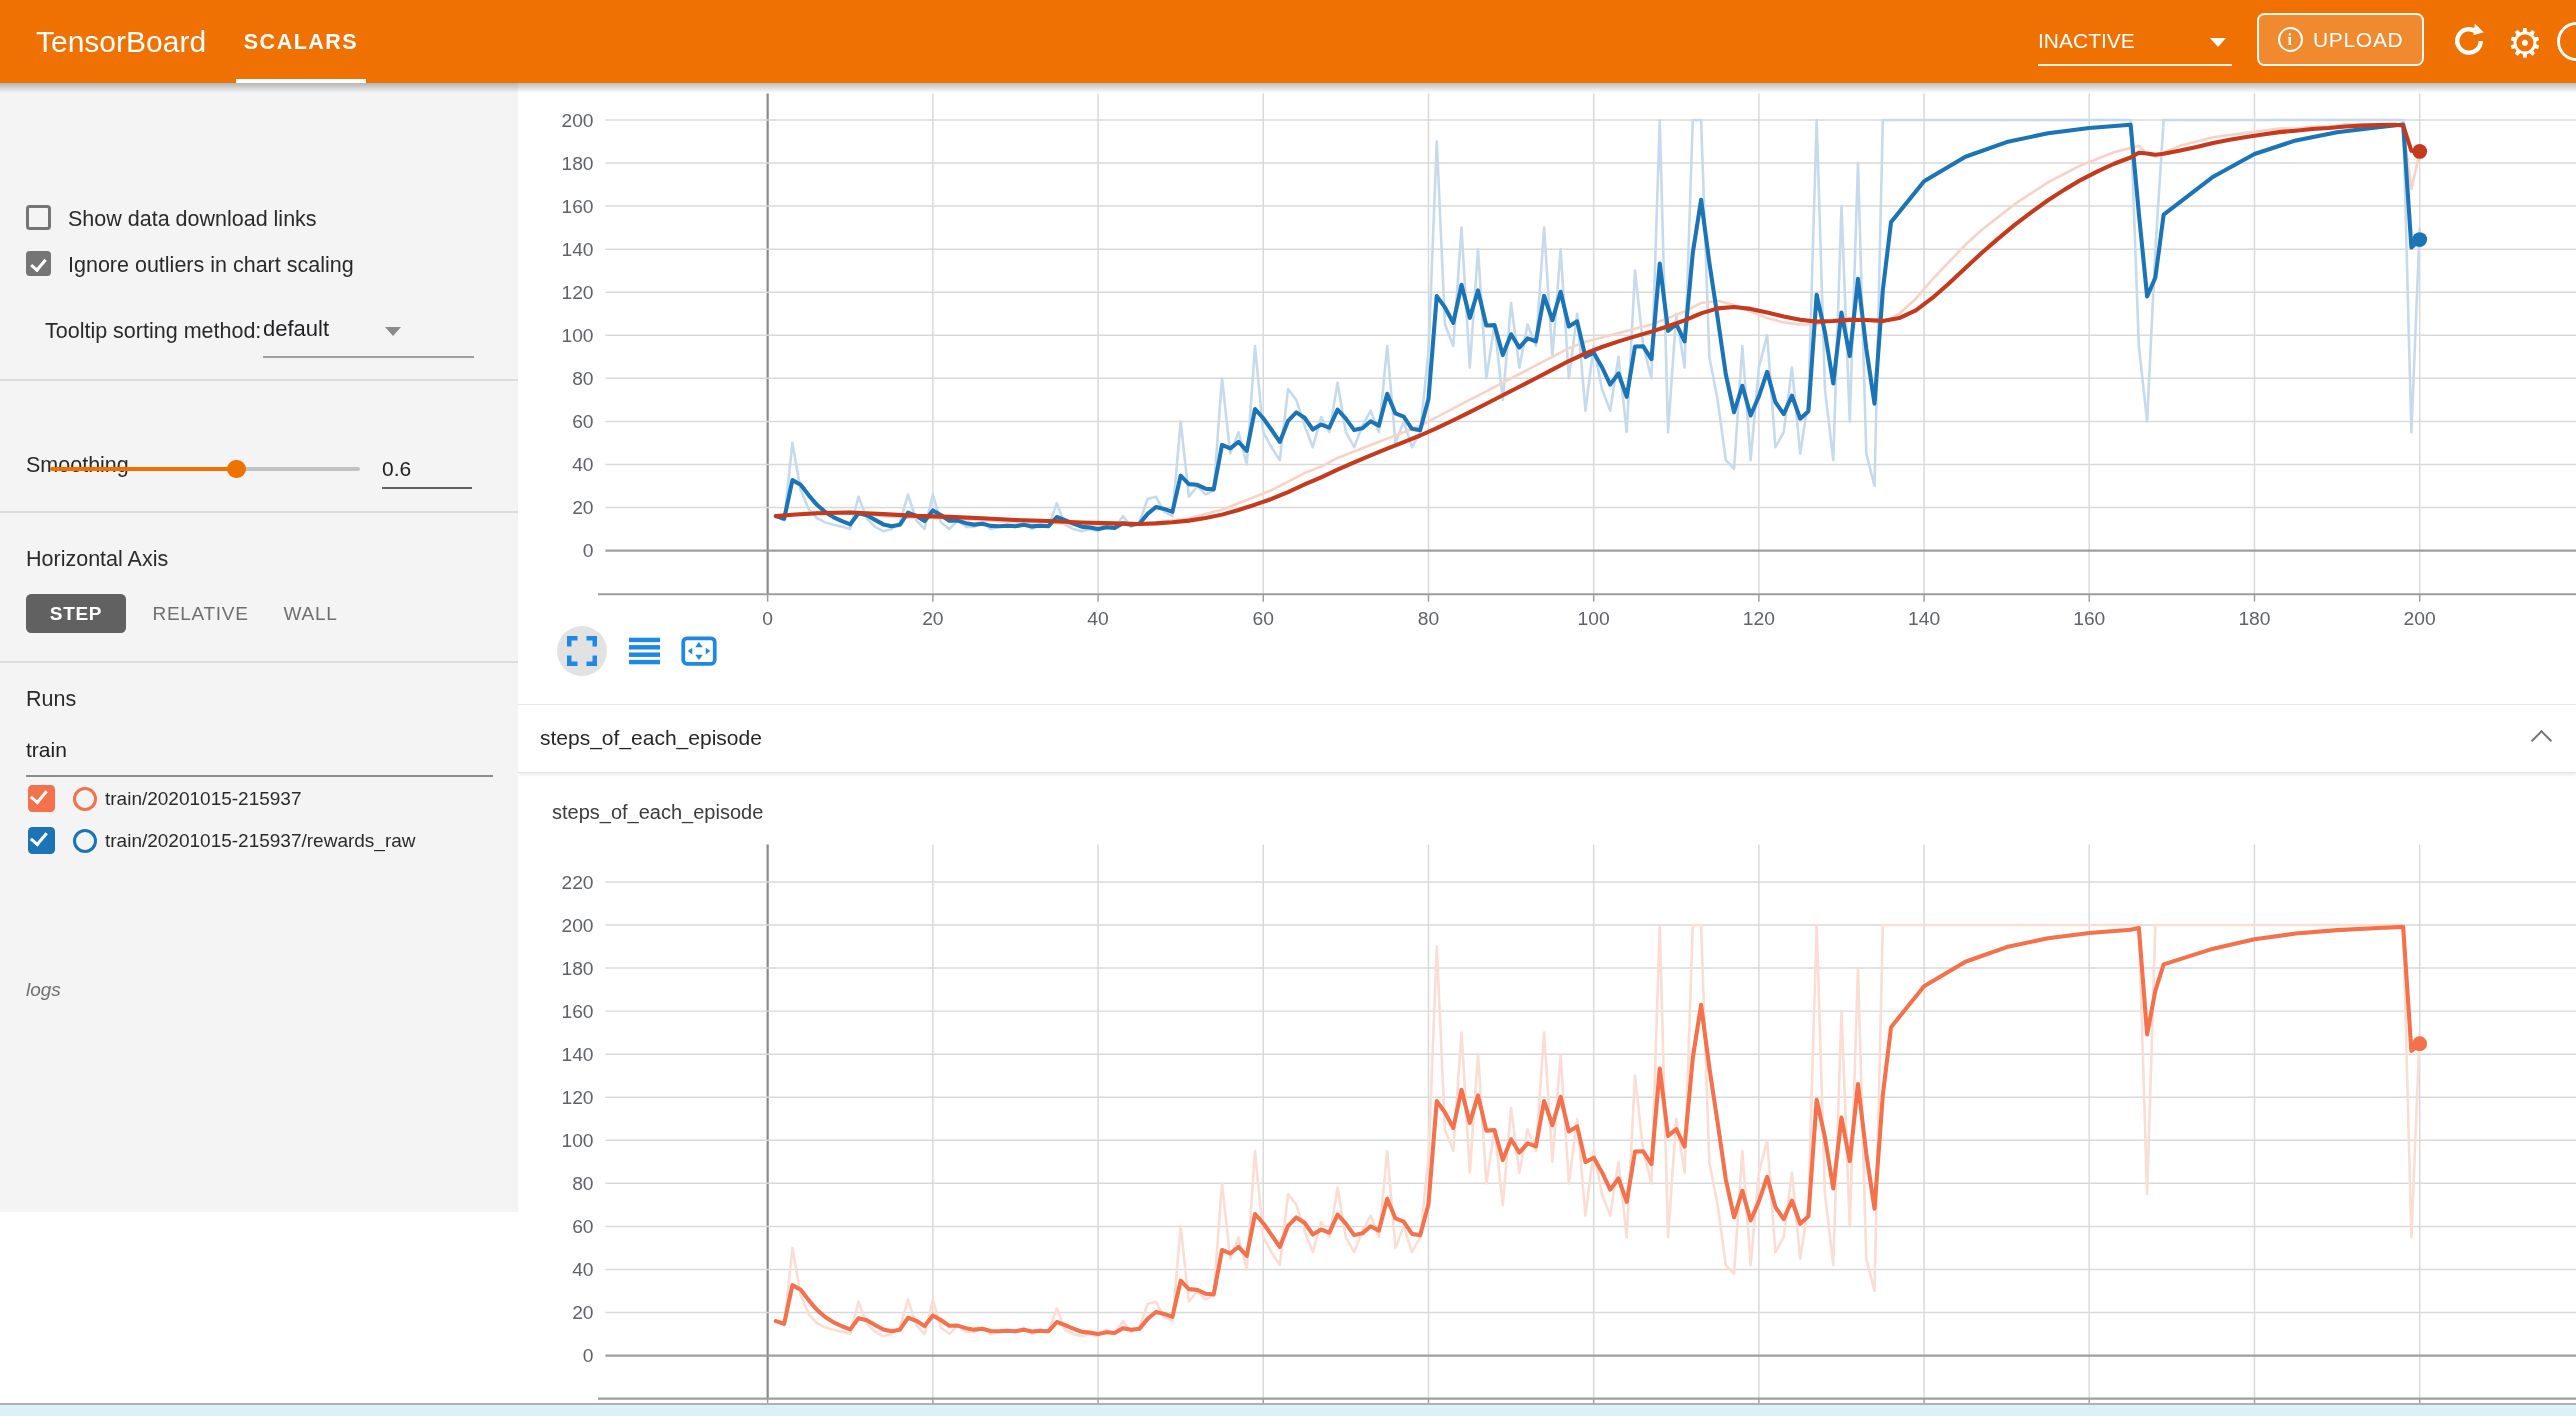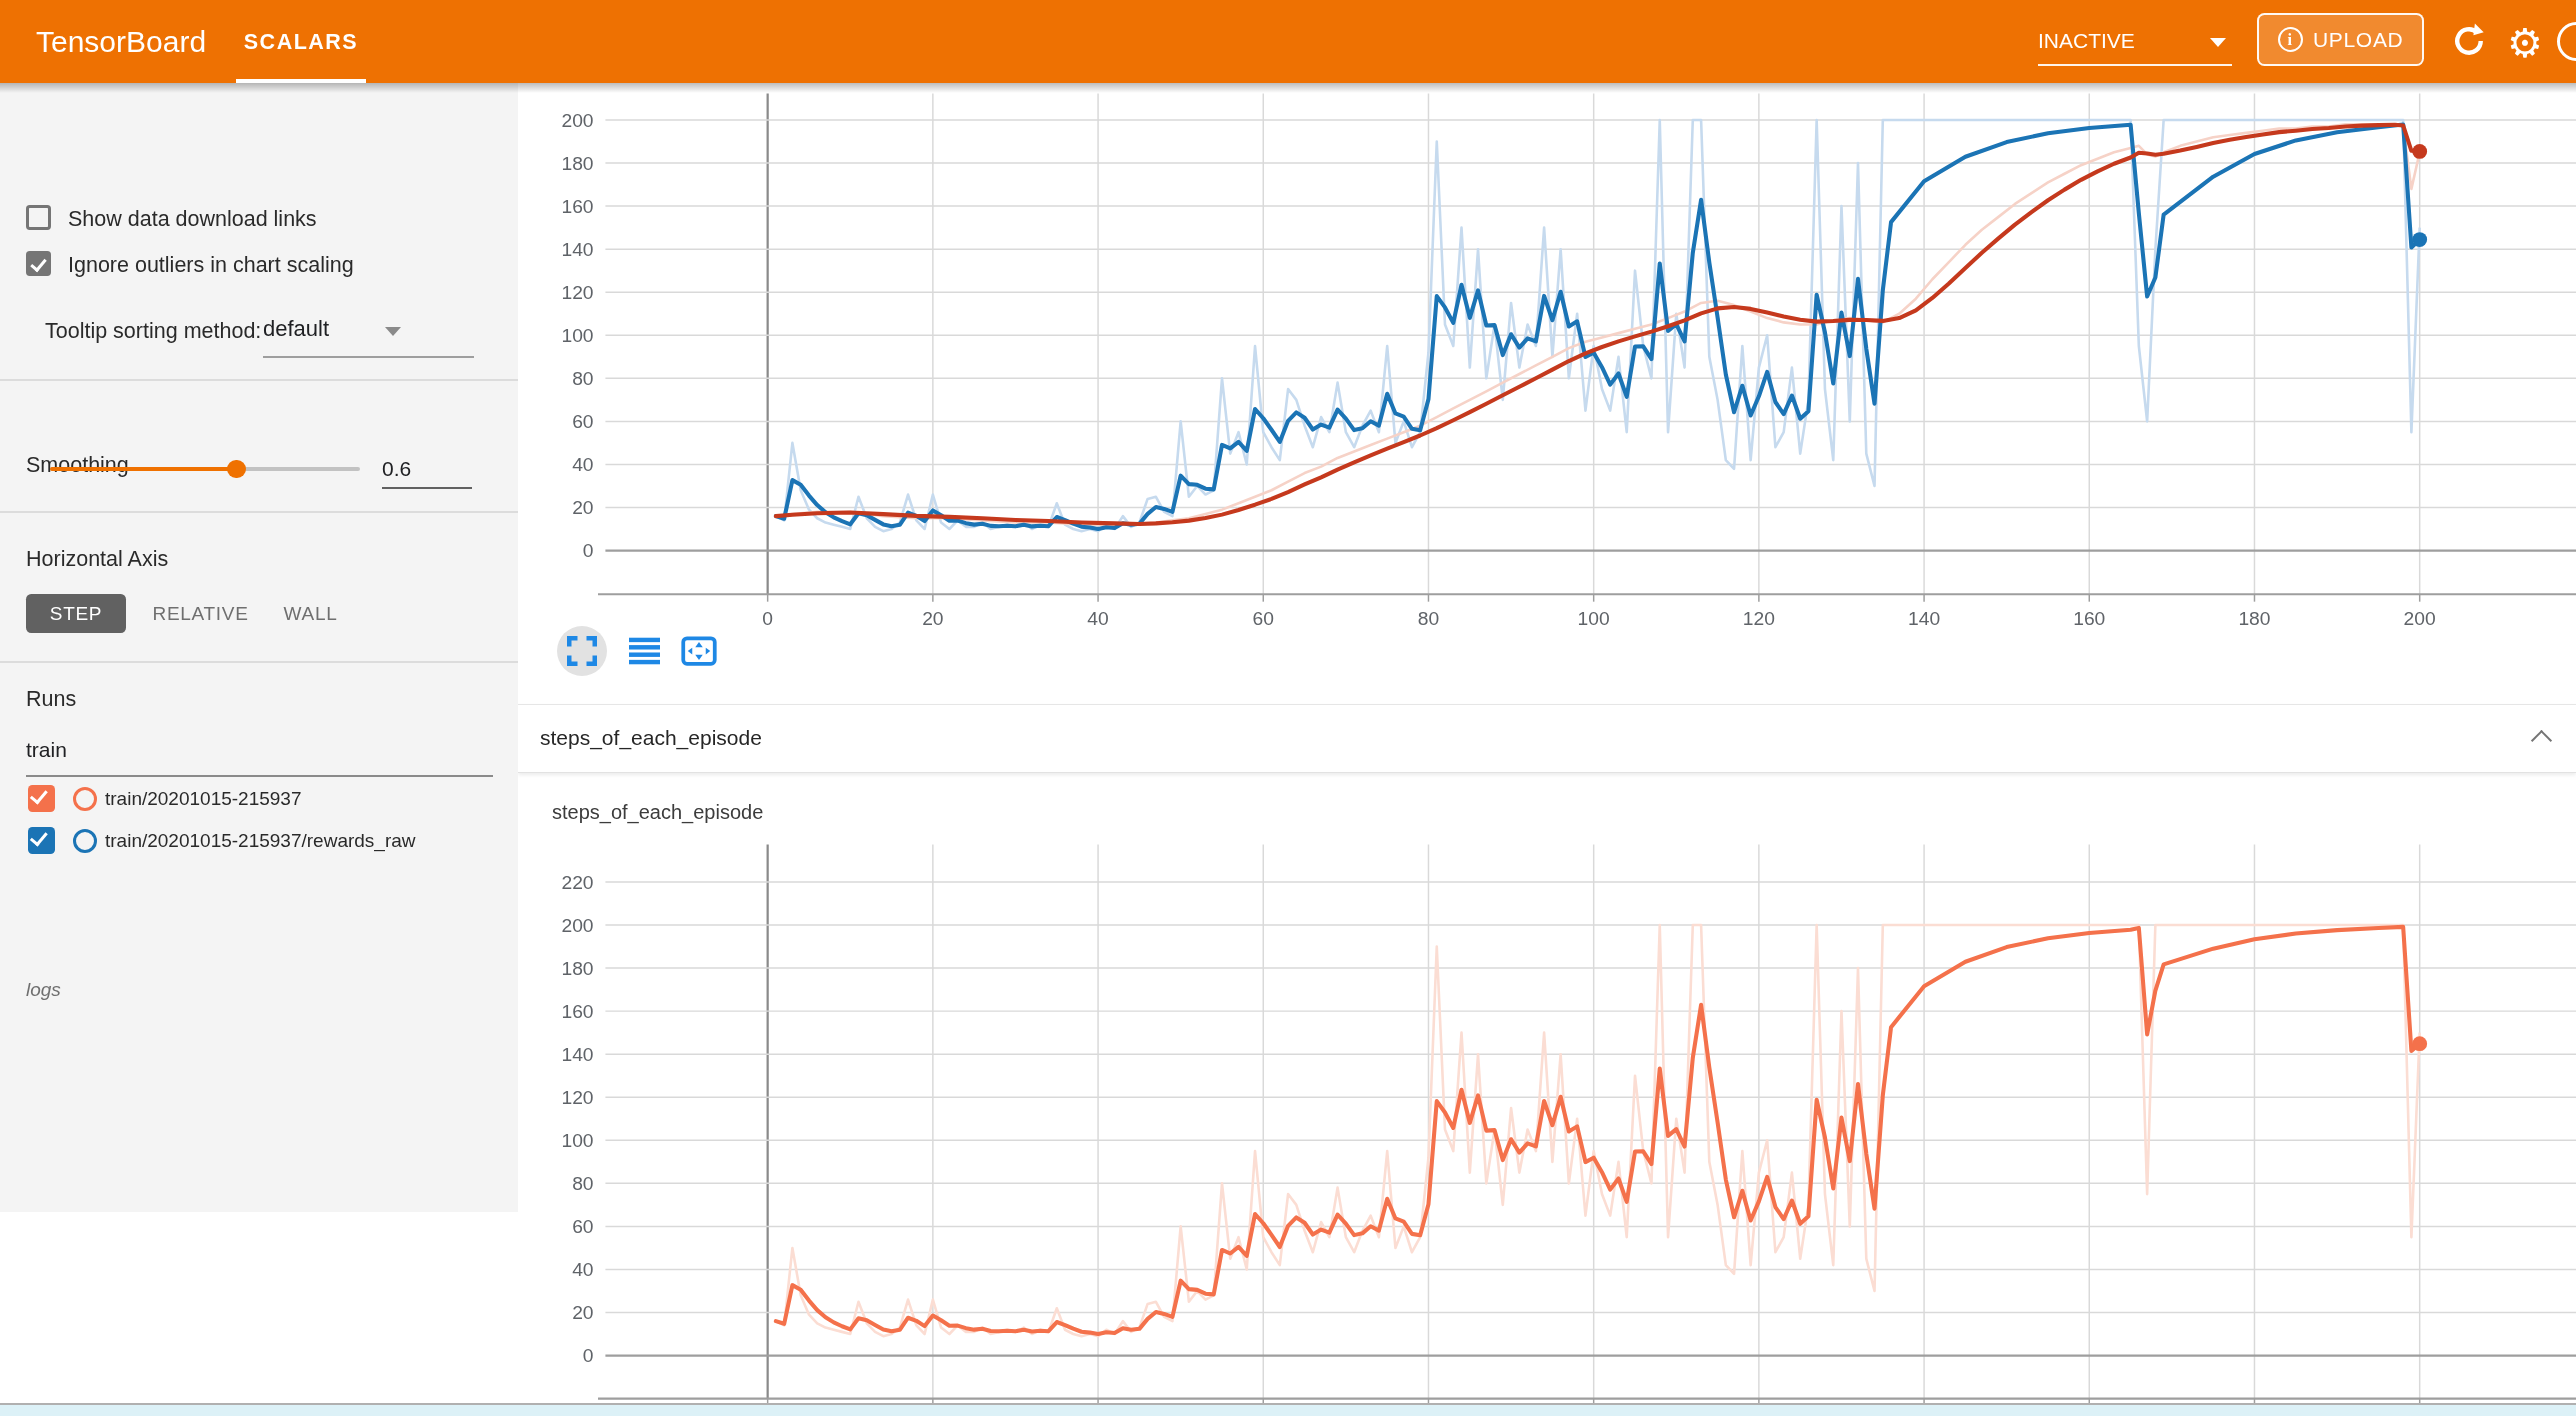--- a/index.html
+++ b/index.html
@@ -38,21 +38,21 @@
   .tt-caret { position:absolute; left:385px; width:0; height:0; border-left:8.1px solid transparent; border-right:8.1px solid transparent; border-top:9.6px solid #8a8a8a; }
   .tt-underline { position:absolute; left:263px; top:273px; width:211px; height:1.5px; background:#9e9e9e; }
 
   .slider-track { position:absolute; left:50px; top:384px; width:310px; height:3.7px; background:#c2c2c2; border-radius:2.2px; }
   .slider-fill { position:absolute; left:0; top:0; height:3.7px; background:#ef7100; border-radius:2.2px; }
   .slider-thumb { position:absolute; top:-7.4px; width:18.5px; height:18.5px; border-radius:50%; background:#ef7100; }
   .smooth-value { position:absolute; left:382px; top:374px; width:90px; font-size:21px; color:#202124; text-align:left; }
   .smooth-underline { position:absolute; left:382px; top:404px; width:90px; height:1.5px; background:#616161; }
 
   .axis-btn { position:absolute; height:39px; font-size:19px; letter-spacing:0.7px; display:flex; align-items:center; justify-content:center; color:#6f6f6f; }
-  .axis-btn.selected { background:#616161; color:#fff; border-radius:5.2px; }
+  .axis-btn.selected { background:#616161; color:#fff; border-radius:5.2px;font-weight:bold; }
 
   .runs-input { position:absolute; left:26px; top:655px; font-size:21px; color:#202124; }
   .runs-underline { position:absolute; left:26px; top:692px; width:467px; height:1.5px; background:#8a8a8a; }
   .run-row { position:absolute; left:0; width:518px; }
   .run-cb { position:absolute; left:28px; top:0; width:27px; height:27px; border-radius:4.4px; }
   .run-cb .check-mark { left:6px; top:2.2px; width:9.6px; height:15.6px; }
   .run-radio { position:absolute; left:73px; top:1.5px; width:24px; height:24px; border:3px solid #000; border-radius:50%; background:transparent; }
   .run-label { position:absolute; left:105px; top:1.5px; width:378px; font-size:19px; line-height:24.4px; color:#2a2a2a; word-break:break-all; }
   .toggle-btn { position:absolute; left:26px; top:844px; width:444px; height:37px; background:#e4e4e4; border-radius:3.7px;
     font-size:19px; color:#5f5f5f; letter-spacing:0.7px; display:flex; align-items:center; justify-content:center; }

